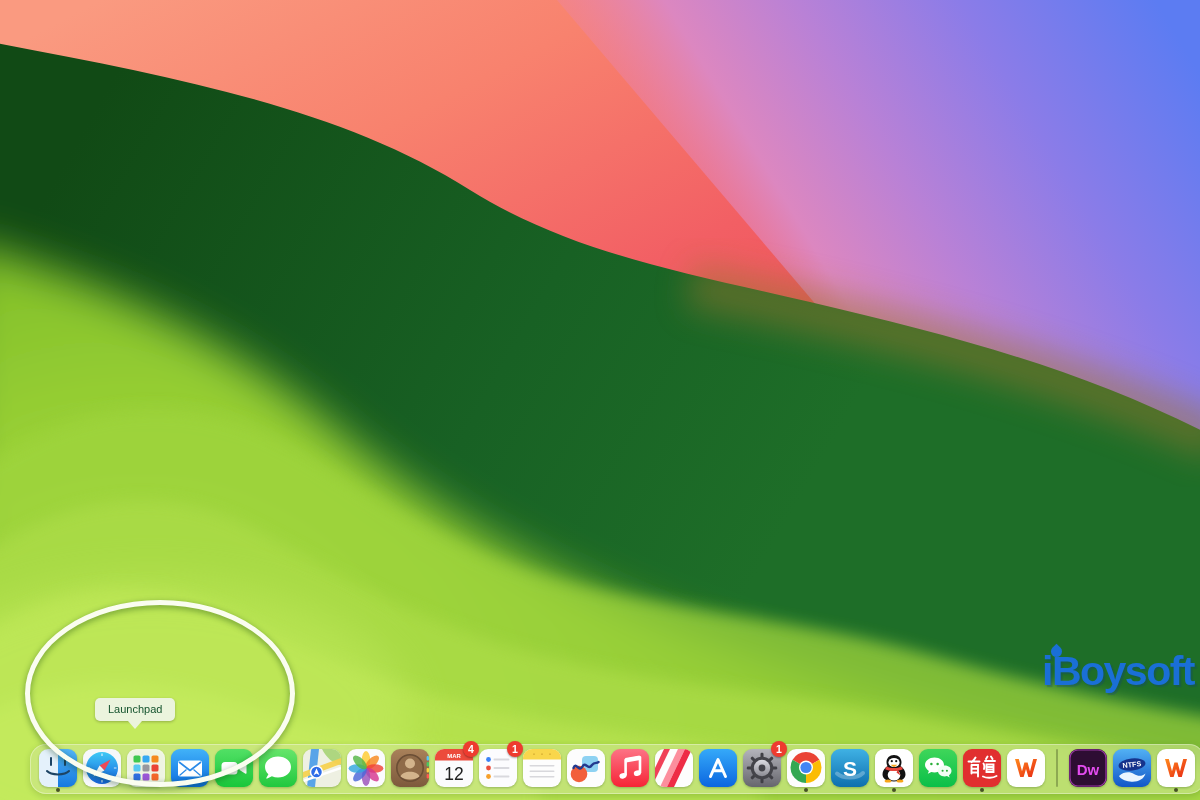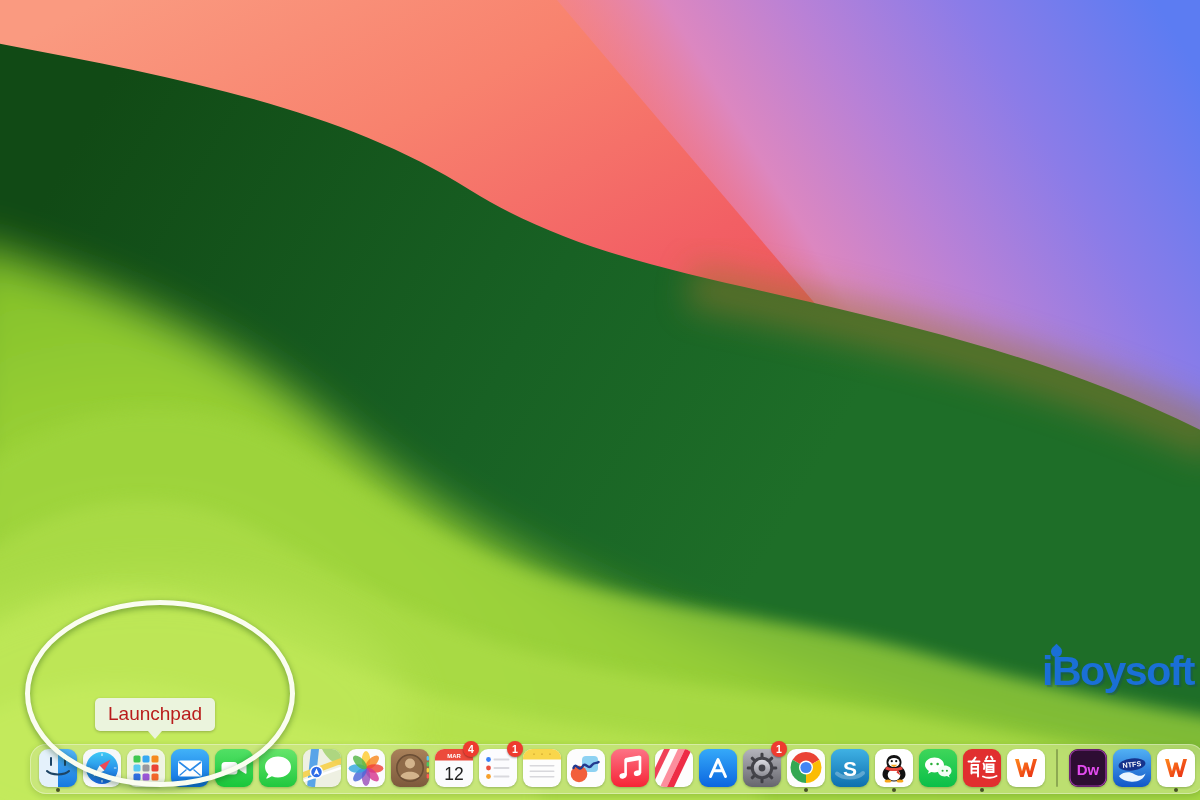--- a/index.html
+++ b/index.html
@@ -23,21 +23,21 @@
   .dock-divider{width:2px;height:38px;margin:5px 6px 0 6px;background:rgba(55,70,25,.35);
     border-radius:1px;flex:0 0 auto;}
   .badge{position:absolute;top:-3px;right:-5px;min-width:16px;height:16px;border-radius:9px;
     background:#ee3b2f;color:#fff;font-size:10.5px;font-weight:bold;line-height:16px;
     text-align:center;padding:0 3px;box-sizing:border-box;z-index:3;
     box-shadow:0 1px 2px rgba(0,0,0,.35);}
   .run-dot{position:absolute;bottom:0;left:50%;margin-left:-2px;width:4px;height:4px;
     border-radius:50%;background:#38421c;opacity:.9;}
   
   .tooltip{position:absolute;left:95px;top:698px;z-index:3;background:#ebf4dd;
-    color:#b91c1c;font-size:19px;padding:5px 13px 6px;border-radius:5px;
+    color:#14532d;font-size:11px;padding:5px 13px 6px;border-radius:5px;
     box-shadow:0 1px 3px rgba(0,0,0,.25);white-space:nowrap;}
   .tooltip::after{content:"";position:absolute;left:50%;margin-left:-7px;bottom:-8px;
     border:7px solid transparent;border-top:8px solid #ebf4dd;border-bottom:none;}
   
   .ellipse-mark{position:absolute;left:25px;top:600px;width:260px;height:177px;z-index:4;
     border:5px solid #fafdf0;border-radius:50%;
     filter:drop-shadow(0 2px 3px rgba(0,50,0,.45));pointer-events:none;}
 </style>
 </head>
 <body>

